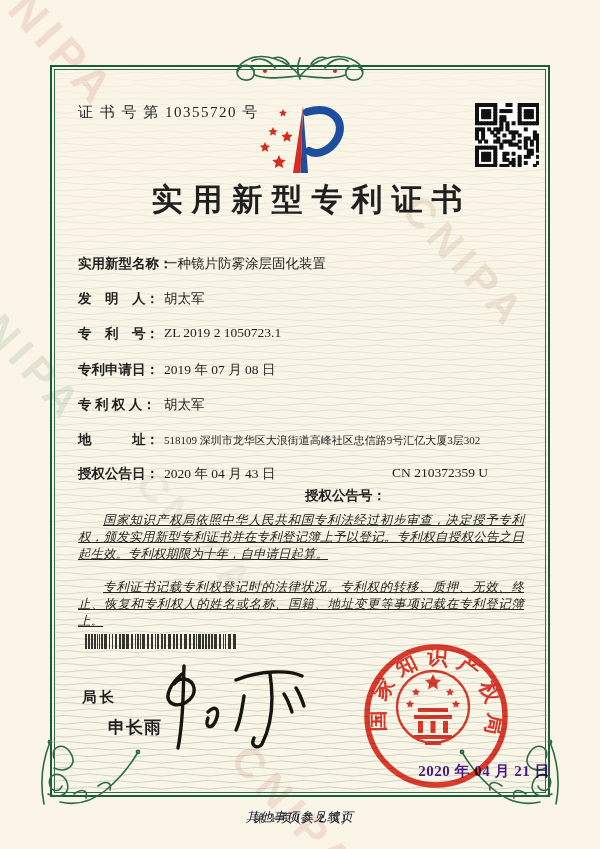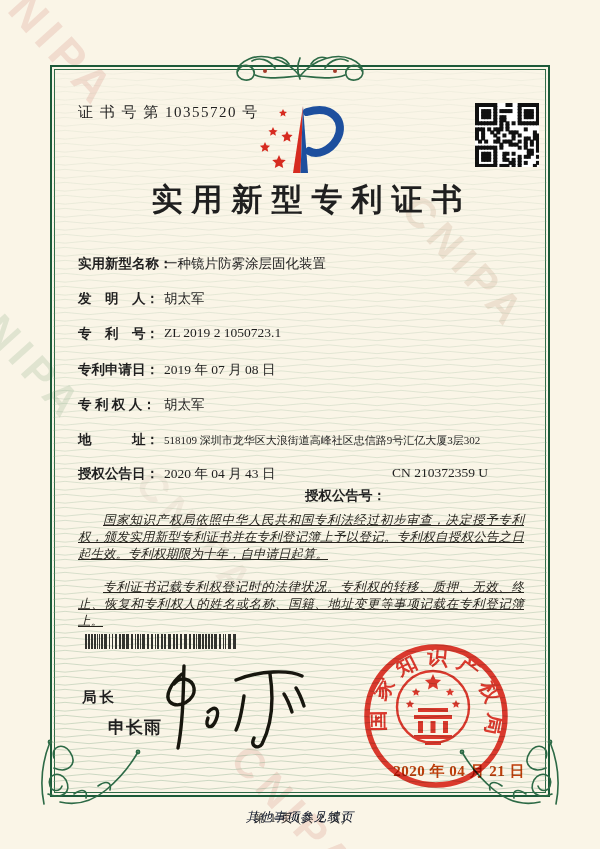--- a/index.html
+++ b/index.html
@@ -65,22 +65,22 @@
   .body-text p{margin:16px; text-indent:2em;text-decoration:underline;}
 
   .barcode{position:absolute; left:85px; top:634px;}
 
   .signoff-title{position:absolute; left:82px; top:688px; font-size:14.5px; font-weight:700; letter-spacing:3px;}
   .signoff-name {position:absolute; left:82px; top:716px; font-size:17px; font-weight:700; letter-spacing:1px;margin-left:26px;}
   .signature{position:absolute; left:150px; top:660px;}
 
   .seal{position:absolute; left:360px; top:640px; mix-blend-mode:multiply;}
   .seal-date{
-    position:absolute; left:368px; top:762px; width:182px; text-align:center;
-    font-size:15px; font-weight:700; color:#c2410c; letter-spacing:0.5px;
+    position:absolute; left:368px; top:762px; width:182px; text-align:right;
+    font-size:15px; font-weight:700; color:#4c1d95; letter-spacing:0.5px;
     mix-blend-mode:multiply;
   }
 
   .page-info{
     position:absolute; left:0; right:0; top:771px; text-align:center;
     font-size:11.5px; letter-spacing:1px;margin-top:40px;
   }
   .note{
     position:absolute; left:0; right:0; top:809px; text-align:center;
     font-size:12.5px; font-style:italic; color:#0f172a; letter-spacing:1px;

